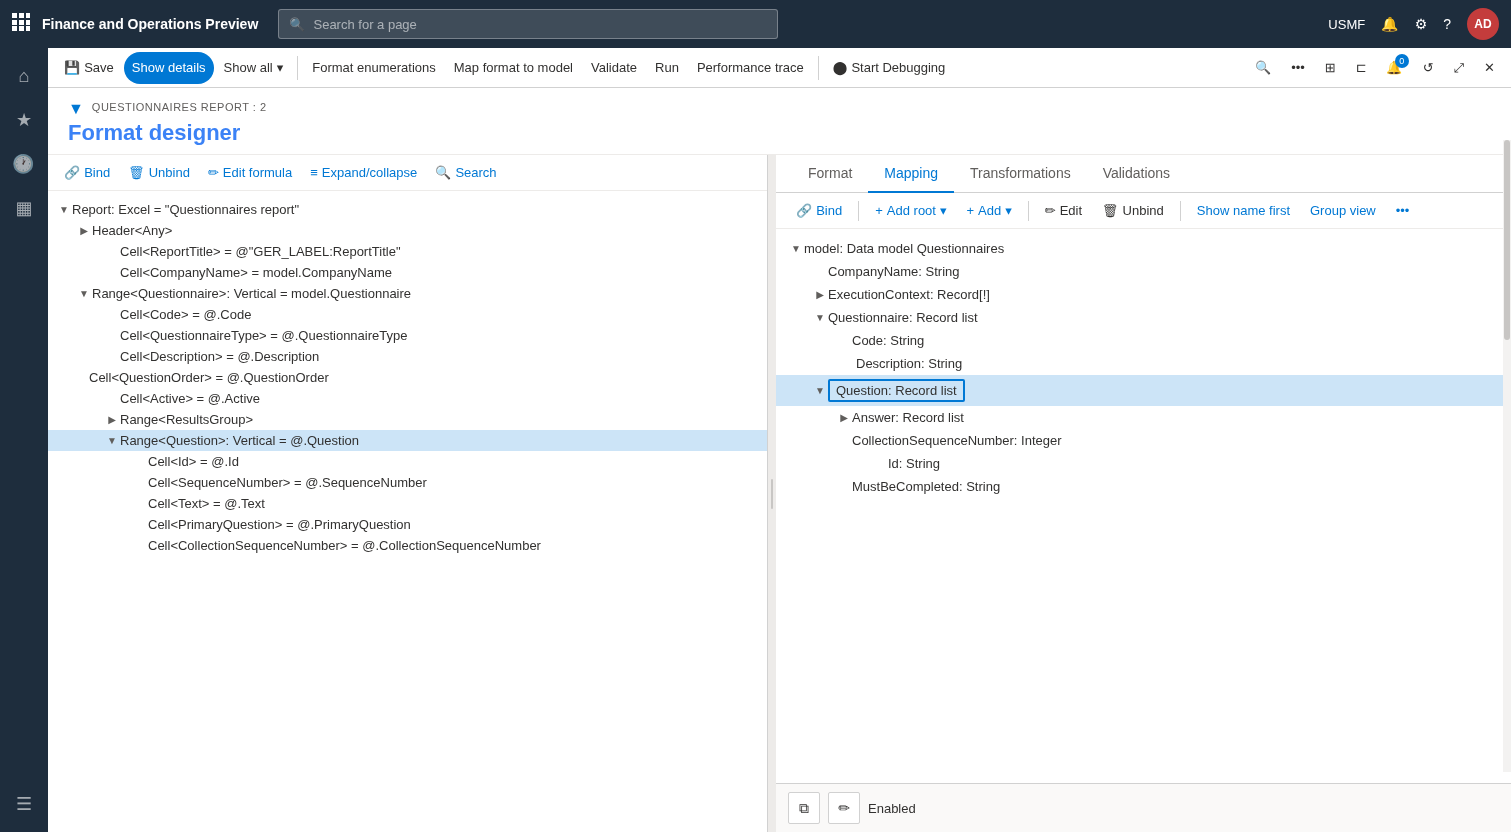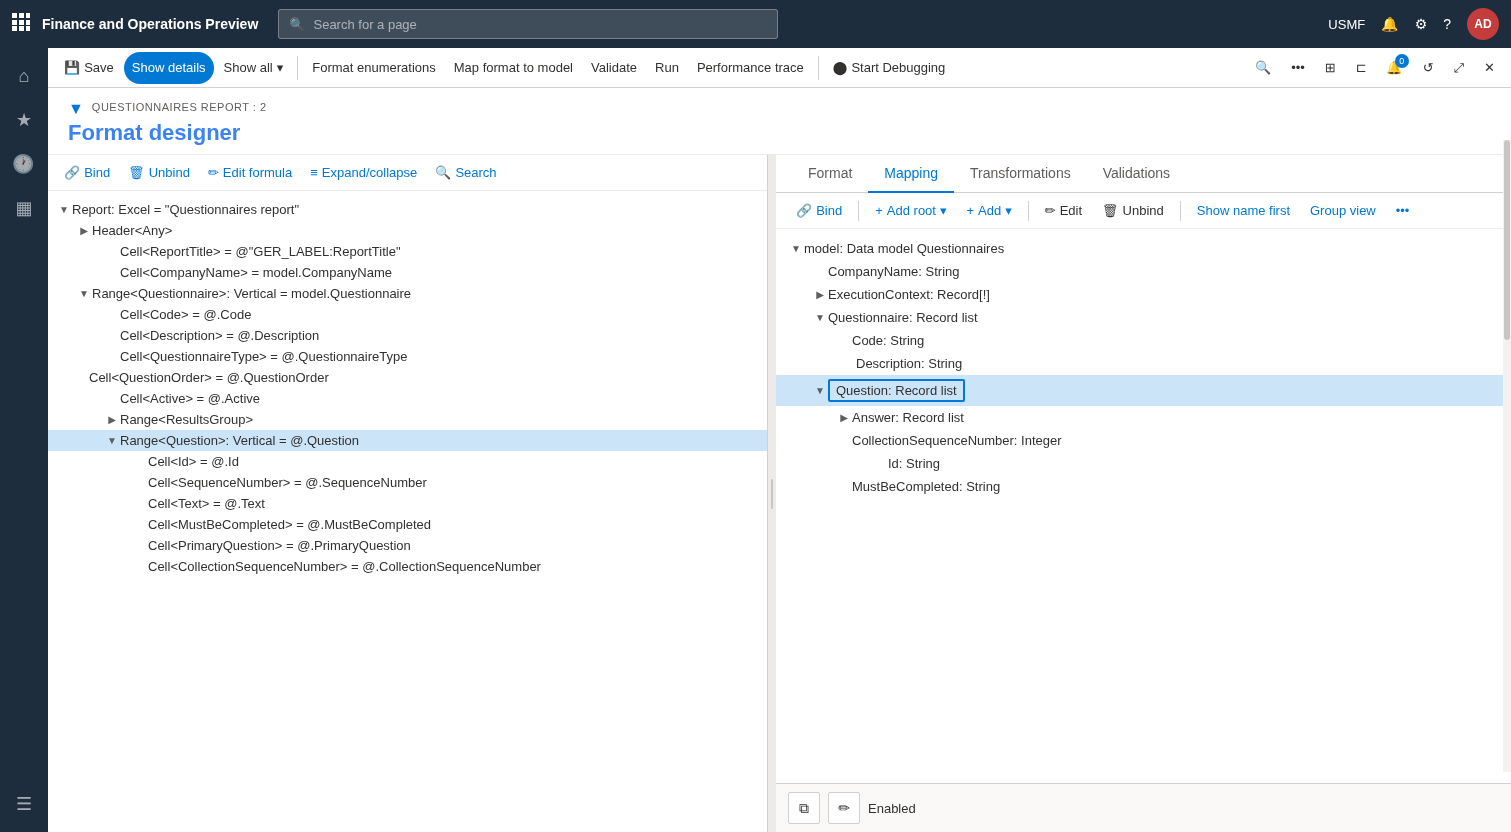--- a/index.html
+++ b/index.html
@@ -382,26 +382,26 @@
               <span class="tree-label">Range&lt;Questionnaire&gt;: Vertical = model.Questionnaire</span>
             </div>
 
             <div class="tree-item" style="padding-left: 56px;">
               <span class="tree-toggle"></span>
               <span class="tree-label">Cell&lt;Code&gt; = @.Code</span>
             </div>
 
             <div class="tree-item" style="padding-left: 56px;">
               <span class="tree-toggle"></span>
+              <span class="tree-label">Cell&lt;QuestionnaireType&gt; = @.QuestionnaireType</span>
+            </div>
+
+            <div class="tree-item" style="padding-left: 56px;">
+              <span class="tree-toggle"></span>
               <span class="tree-label">Cell&lt;Description&gt; = @.Description</span>
-            </div>
-
-            <div class="tree-item" style="padding-left: 56px;">
-              <span class="tree-toggle"></span>
-              <span class="tree-label">Cell&lt;QuestionnaireType&gt; = @.QuestionnaireType</span>
             </div>
 
             <div class="tree-item" style="padding-left: 25px;">
               <span class="tree-toggle"></span>
               <span class="tree-label">Cell&lt;QuestionOrder&gt; = @.QuestionOrder</span>
             </div>
 
             <div class="tree-item" style="padding-left: 56px;">
               <span class="tree-toggle"></span>
               <span class="tree-label">Cell&lt;Active&gt; = @.Active</span>
@@ -425,24 +425,20 @@
             <div class="tree-item" style="padding-left: 84px;">
               <span class="tree-toggle"></span>
               <span class="tree-label">Cell&lt;SequenceNumber&gt; = @.SequenceNumber</span>
             </div>
 
             <div class="tree-item" style="padding-left: 84px;">
               <span class="tree-toggle"></span>
               <span class="tree-label">Cell&lt;Text&gt; = @.Text</span>
             </div>
 
-            <div class="tree-item" style="padding-left: 84px;">
-              <span class="tree-toggle"></span>
-              <span class="tree-label">Cell&lt;MustBeCompleted&gt; = @.MustBeCompleted</span>
-            </div>
 
             <div class="tree-item" style="padding-left: 84px;">
               <span class="tree-toggle"></span>
               <span class="tree-label">Cell&lt;PrimaryQuestion&gt; = @.PrimaryQuestion</span>
             </div>
 
             <div class="tree-item" style="padding-left: 84px;">
               <span class="tree-toggle"></span>
               <span class="tree-label">Cell&lt;CollectionSequenceNumber&gt; = @.CollectionSequenceNumber</span>
             </div>

